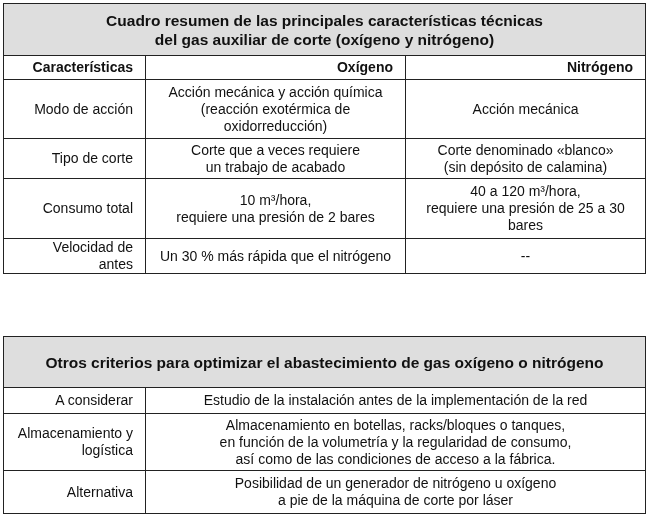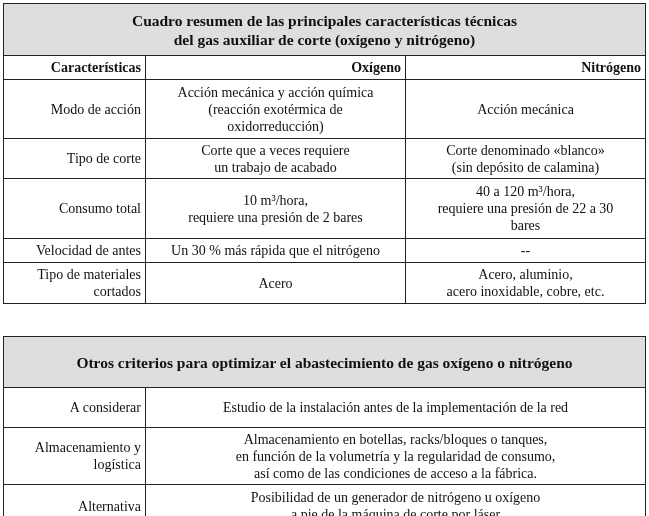--- a/index.html
+++ b/index.html
@@ -1,18 +1,18 @@
 <!DOCTYPE html>
 <html><head>
 <meta charset="utf-8">
 <style>
   html,body{margin:0;padding:0;background:#fff;}
   body{width:649px;height:516px;position:relative;overflow:hidden;font-family:"Liberation Sans",sans-serif;color:#111;}
   table{position:absolute;left:3px;border-collapse:collapse;table-layout:fixed;width:642px;}
-  td,th{border:1.5px solid #222;padding:0 4px;font-size:14px;line-height:17px;font-weight:normal;font-family:Liberation Serif, serif;}
+  td,th{border:1.5px solid #222;padding:0 12px;font-size:14px;line-height:17px;font-weight:normal;}
   .title{background:#dedede;text-align:center;font-weight:bold;font-size:15.5px;line-height:19px;}
   .hdr{background:#fff;font-weight:bold;text-align:right;}
   .left{text-align:right;}
   .ctr{text-align:center;}
   .pre{white-space:pre-line;}
   #t1{top:3px;}
   #t2{top:336px;border-radius:22px;}
 </style>
 </head>
 <body>
@@ -45,48 +45,41 @@
     <td class="ctr pre">Corte que a veces requiere
 un trabajo de acabado</td>
     <td class="ctr pre">Corte denominado «blanco»
 (sin depósito de calamina)</td>
   </tr>
   <tr style="height:60px">
     <td class="left pre">Consumo total</td>
     <td class="ctr pre">10 m³/hora,
 requiere una presión de 2 bares</td>
     <td class="ctr pre">40 a 120 m³/hora,
-requiere una presión de 22 a 30
+requiere una presión de 25 a 30
 bares</td>
   </tr>
   <tr style="height:24px">
     <td class="left pre">Velocidad de antes</td>
     <td class="ctr pre">Un 30 % más rápida que el nitrógeno</td>
     <td class="ctr pre">--</td>
-  </tr>
-  <tr style="height:41px">
-    <td class="left pre">Tipo de materiales
-cortados</td>
-    <td class="ctr pre">Acero</td>
-    <td class="ctr pre">Acero, aluminio,
-acero inoxidable, cobre, etc.</td>
   </tr>
 </tbody>
   </table>
 
 <table id="t2">
   <colgroup>
       <col style="width:142px">
       <col style="width:500px">
     </colgroup>
   <tbody>
       <tr style="height:51px">
         <td colspan="2" class="title pre">Otros criterios para optimizar el abastecimiento de gas oxígeno o nitrógeno</td>
       </tr>
-  <tr style="height:40px">
+  <tr style="height:26px">
     <td class="left pre">A considerar</td>
     <td class="ctr pre">Estudio de la instalación antes de la implementación de la red</td>
   </tr>
   <tr style="height:57px">
     <td class="left pre">Almacenamiento y
 logística</td>
     <td class="ctr pre">Almacenamiento en botellas, racks/bloques o tanques,
 en función de la volumetría y la regularidad de consumo,
 así como de las condiciones de acceso a la fábrica.</td>
   </tr>

